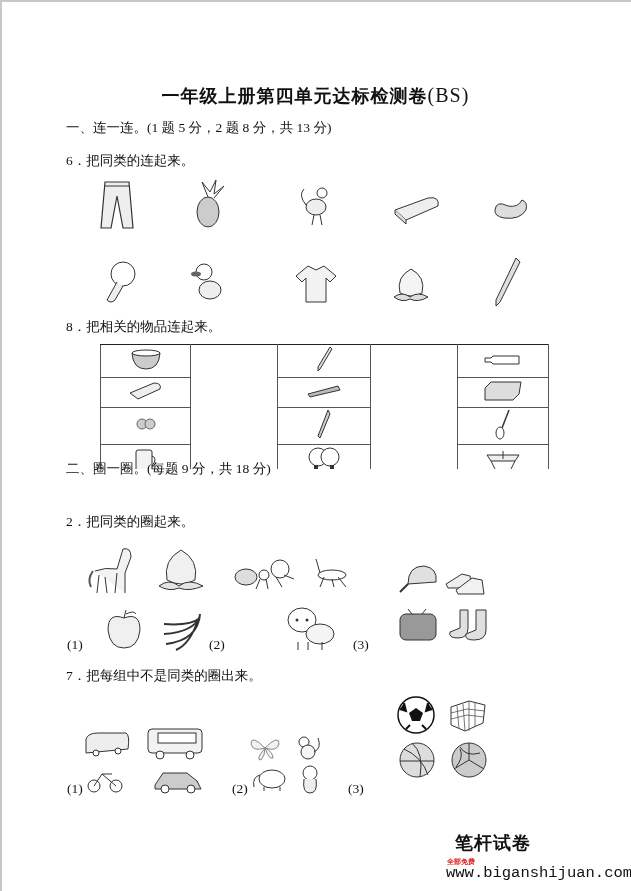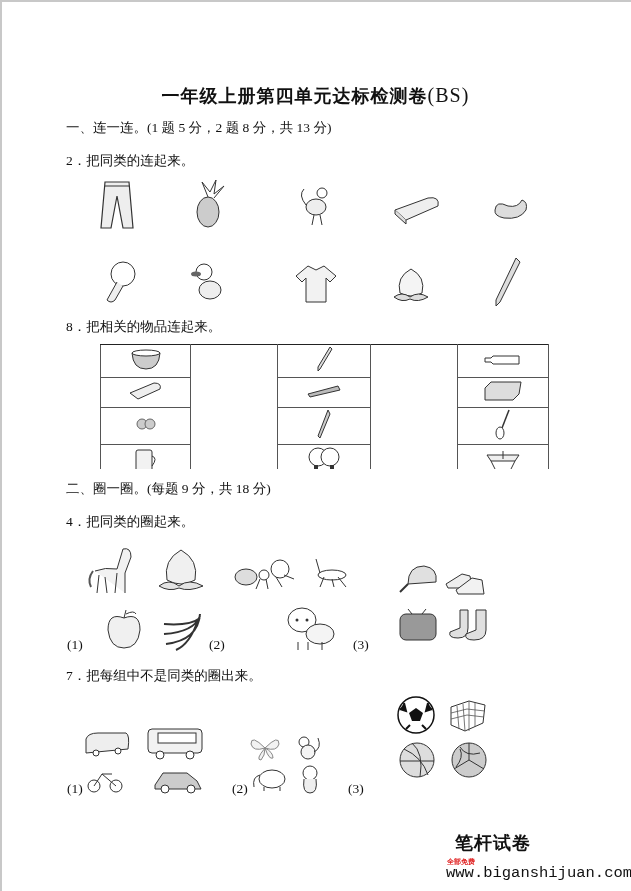--- a/index.html
+++ b/index.html
@@ -53,21 +53,21 @@
 <body>
 
 <div class="border-top"></div>
 <div class="border-left"></div>
 
 <div class="title">
   <span>一年级上册第四单元达标检测卷</span><span class="suffix">(BS)</span>
 </div>
 
 <div class="line" style="top:119px">一、连一连。(1 题  5 分，2 题  8 分，共  13 分)</div>
-<div class="line" style="top:152px">2．把同类的连起来。</div>
+<div class="line" style="top:152px">6．把同类的连起来。</div>
 
 <div class="pic" style="left:97px;top:180px;width:40px;height:50px">
   <svg viewBox="0 0 40 50">
       <path d="M8 2 H32 L36 48 H26 L20 16 L14 48 H4 Z" fill="#eee" stroke="#333" stroke-width="1.2"></path>
       <line x1="8" y1="6" x2="32" y2="6" stroke="#333"></line>
     </svg>
 </div>
 <div class="pic" style="left:192px;top:178px;width:36px;height:50px">
   <svg viewBox="0 0 36 50">
       <ellipse cx="16" cy="34" rx="11" ry="15" fill="#ccc" stroke="#333"></ellipse>
@@ -182,22 +182,22 @@
       <td><svg width="40" height="28" viewBox="0 0 40 28">
               <path d="M4 8 H36 L32 14 H8 Z" fill="#eee" stroke="#333"></path>
               <path d="M8 14 L14 26 M32 14 L26 26" stroke="#333"></path>
               <line x1="20" y1="4" x2="20" y2="12" stroke="#333"></line>
             </svg></td>
     </tr>
   </tbody>
     </table>
 </div>
 
-<div class="line" style="top:480px">二、圈一圈。(每题  9 分，共  18 分)</div>
-<div class="line" style="top:513px">4．把同类的圈起来。</div>
+<div class="line" style="top:460px">二、圈一圈。(每题  9 分，共  18 分)</div>
+<div class="line" style="top:513px">2．把同类的圈起来。</div>
 
 <div class="pic" style="left:85px;top:543px;width:52px;height:55px">
   <svg viewBox="0 0 52 55">
       <path d="M10 28 Q20 24 32 26 L38 6 Q46 4 46 14 L40 30 L40 50 M32 30 L30 50 M14 32 L12 50 M20 34 L22 50" fill="#f2f2f2" stroke="#333"></path>
       <path d="M8 28 Q2 36 6 44" fill="none" stroke="#555" stroke-width="2"></path>
     </svg>
 </div>
 <div class="pic" style="left:155px;top:546px;width:52px;height:50px">
   <svg viewBox="0 0 52 50">
       <path d="M26 4 Q8 14 12 34 Q26 42 40 34 Q44 14 26 4 Z" fill="#f0f0f0" stroke="#333"></path>

